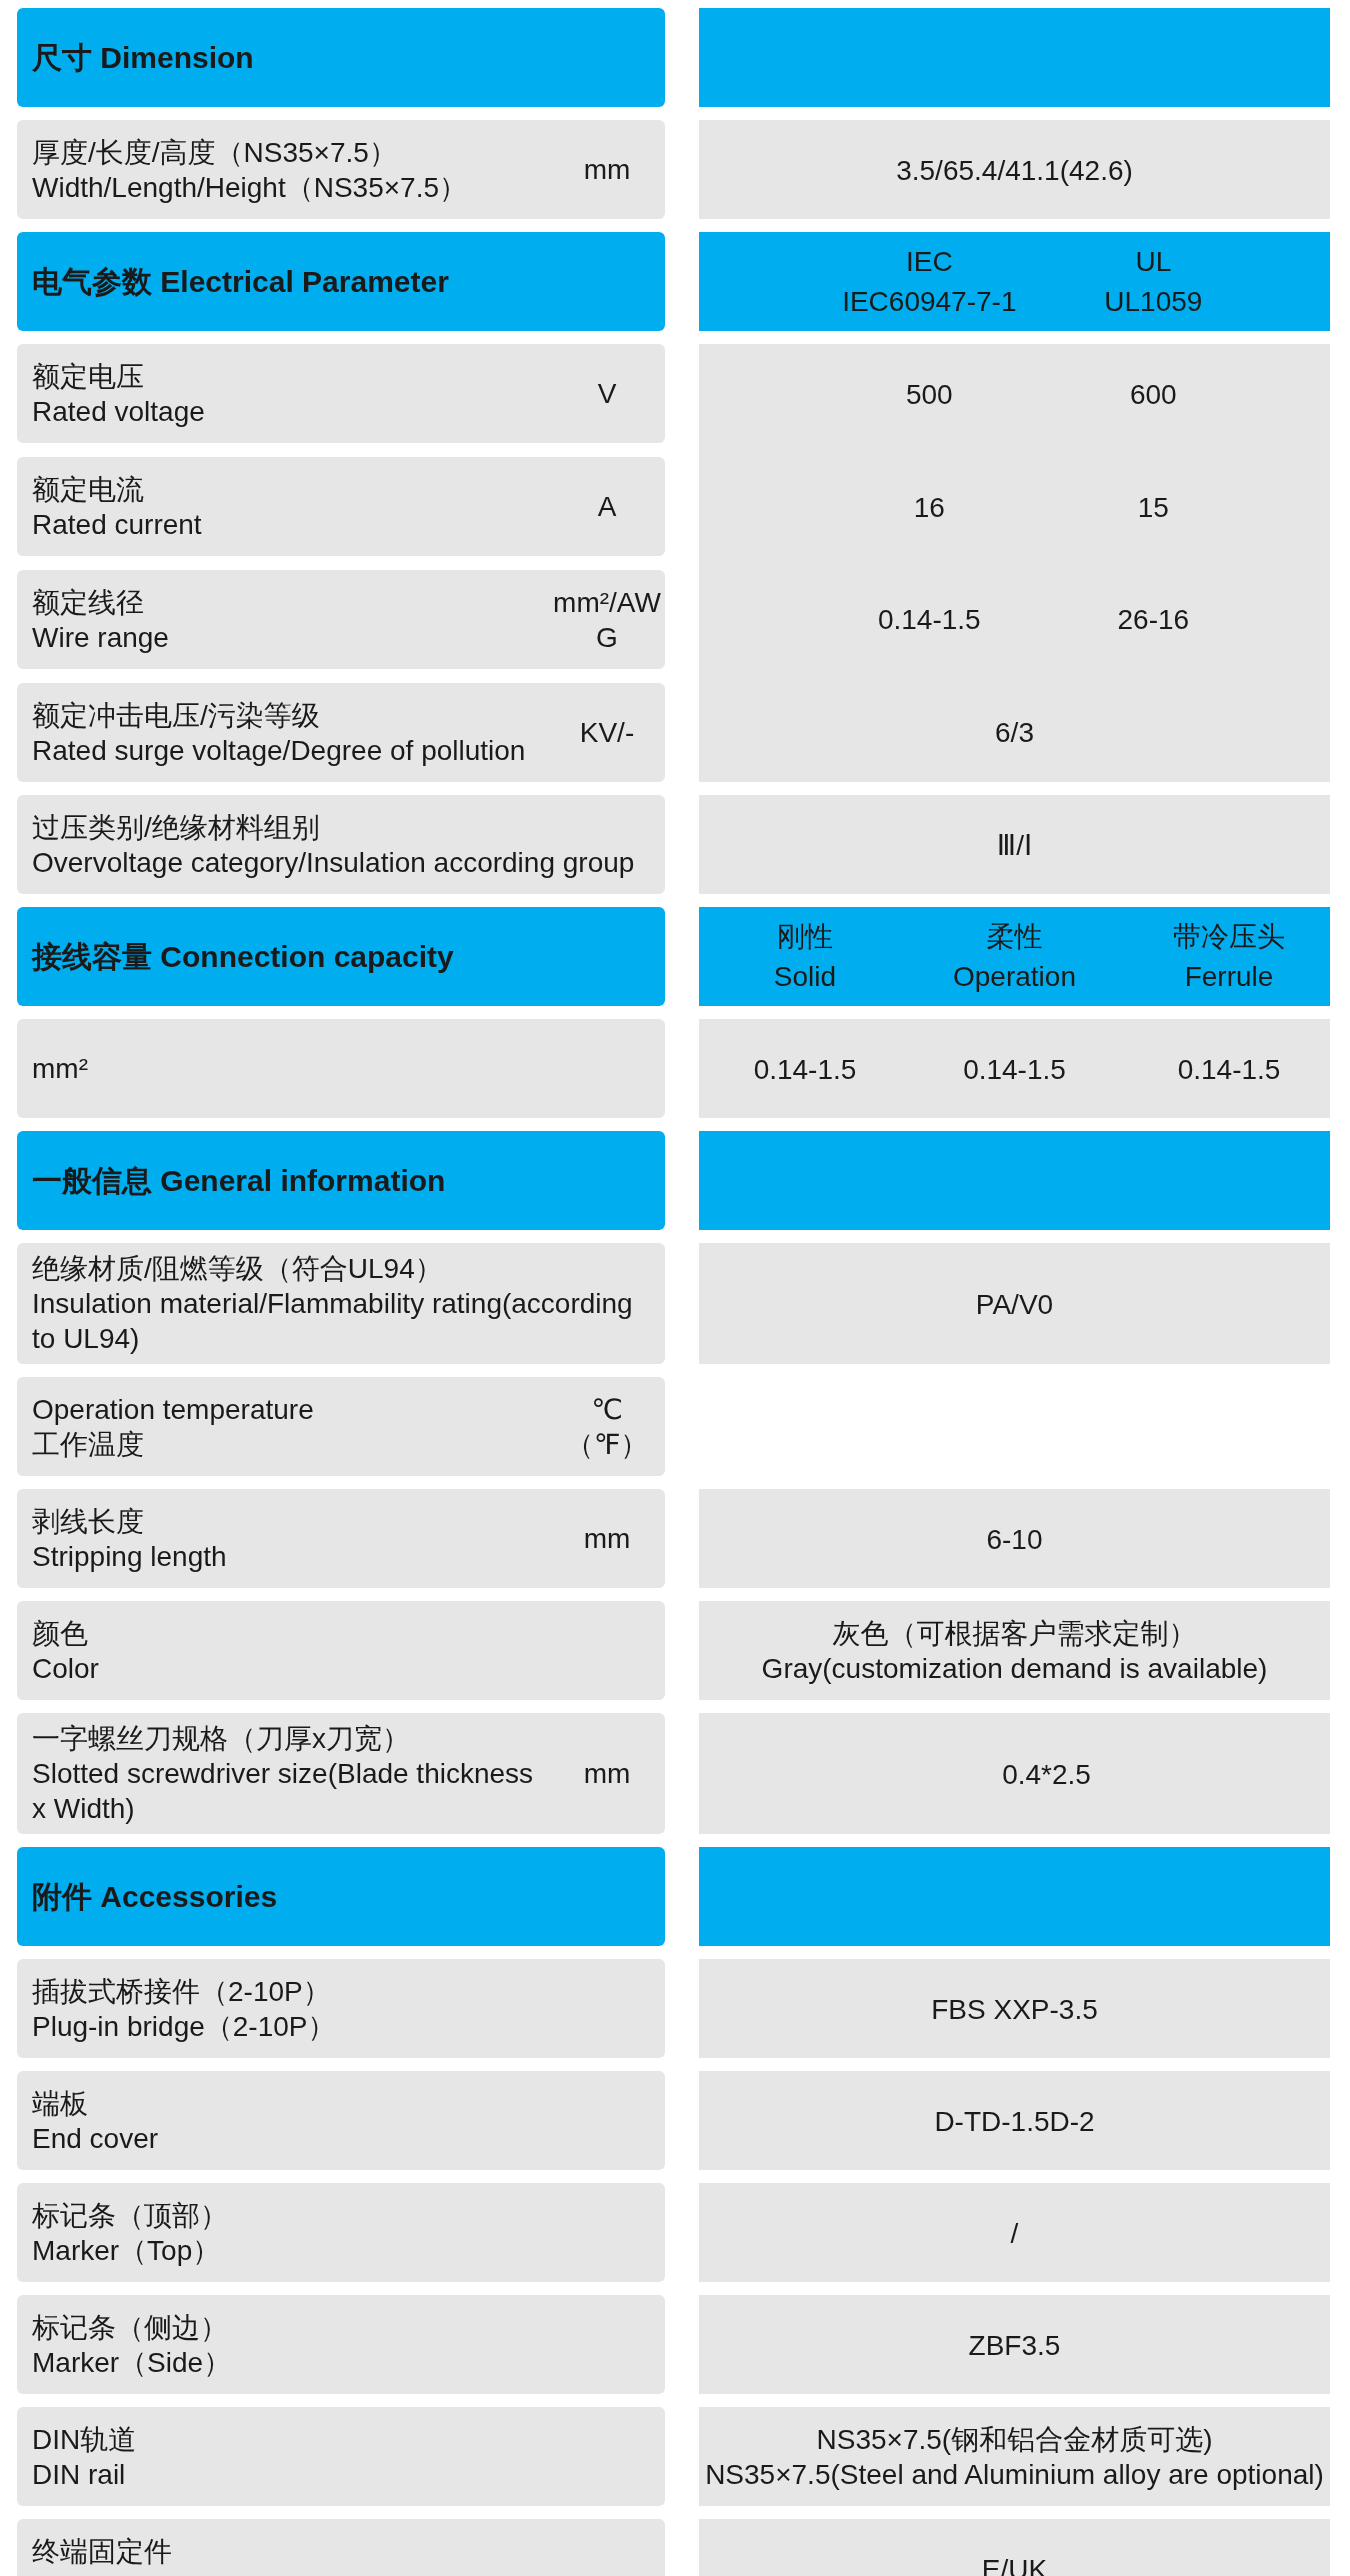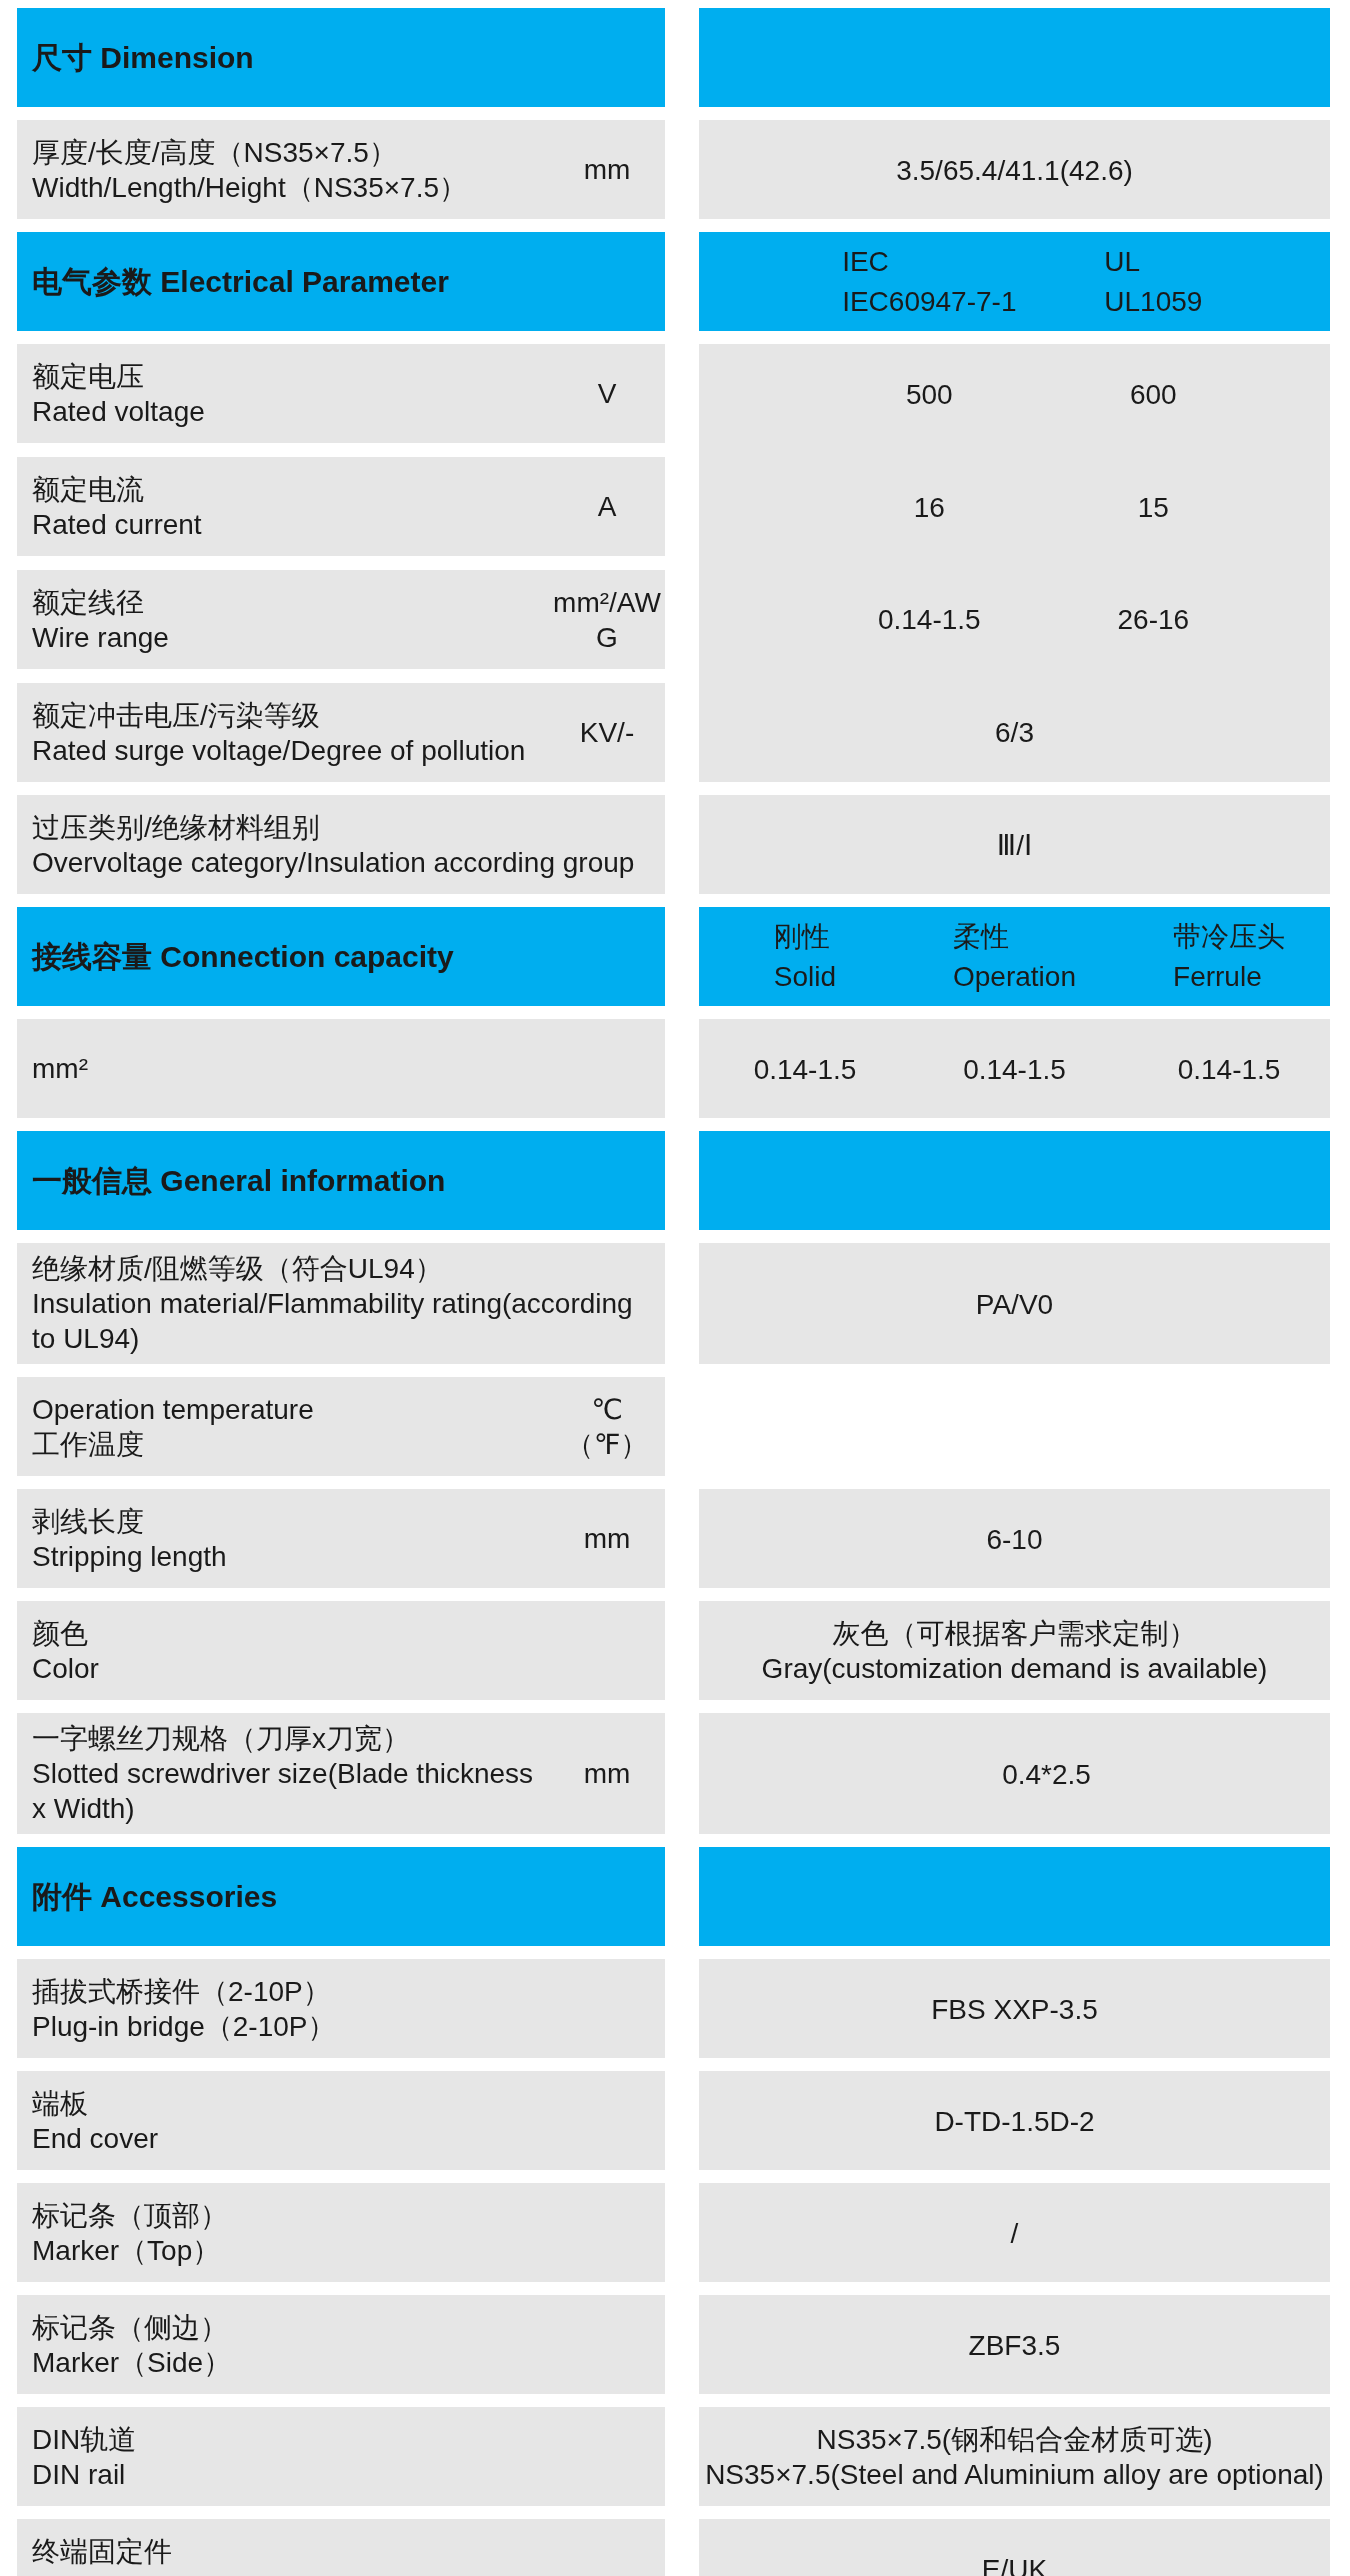--- a/index.html
+++ b/index.html
@@ -13,32 +13,32 @@
     width:1350px;height:2576px;overflow:hidden;position:relative;
     font-family:"Liberation Sans","DejaVu Sans",sans-serif;
     color:var(--ink);font-size:28px;line-height:35px;
   }
   .sheet{padding:8px 20px 0 17px;}
   .row,.grp{display:flex;gap:34px;margin-bottom:13px;}
   .lcell{width:648px;flex:0 0 648px;}
   .rcell{flex:1 1 auto;position:relative;}
   .cell-bg{background:var(--gray);}
   .section-bg{background:var(--cyan);}
-  .lcell{display:flex;align-items:center;min-height:99px;}
+  .lcell{display:flex;align-items:center;min-height:99px;border-radius:6px;}
   .rcell{min-height:99px;}
   .label{flex:1 1 auto;padding:8px 10px 8px 15px;}
   .unit{flex:0 0 112px;text-align:center;padding-right:4px;}
   .sec-title{font-weight:bold;font-size:30px;padding-left:15px;}
   .val{
     position:absolute;top:50%;transform:translate(-50%,-50%);
     text-align:center;white-space:nowrap;
   }
   .col-head{
     position:absolute;top:50%;transform:translate(-50%,-50%);
-    white-space:nowrap;line-height:40px;
+    text-align:center;white-space:nowrap;line-height:40px;
   }
   
   .grp-left{width:648px;flex:0 0 648px;display:flex;flex-direction:column;gap:14px;}
   .grp-left .lcell{width:auto;flex:0 0 auto;height:99px;}
   .grp-right{flex:1 1 auto;position:relative;background:var(--gray);}
   .grp-strip{position:absolute;left:0;right:0;height:99px;padding-left:32px;}
 </style>
 </head>
 <body>
 

